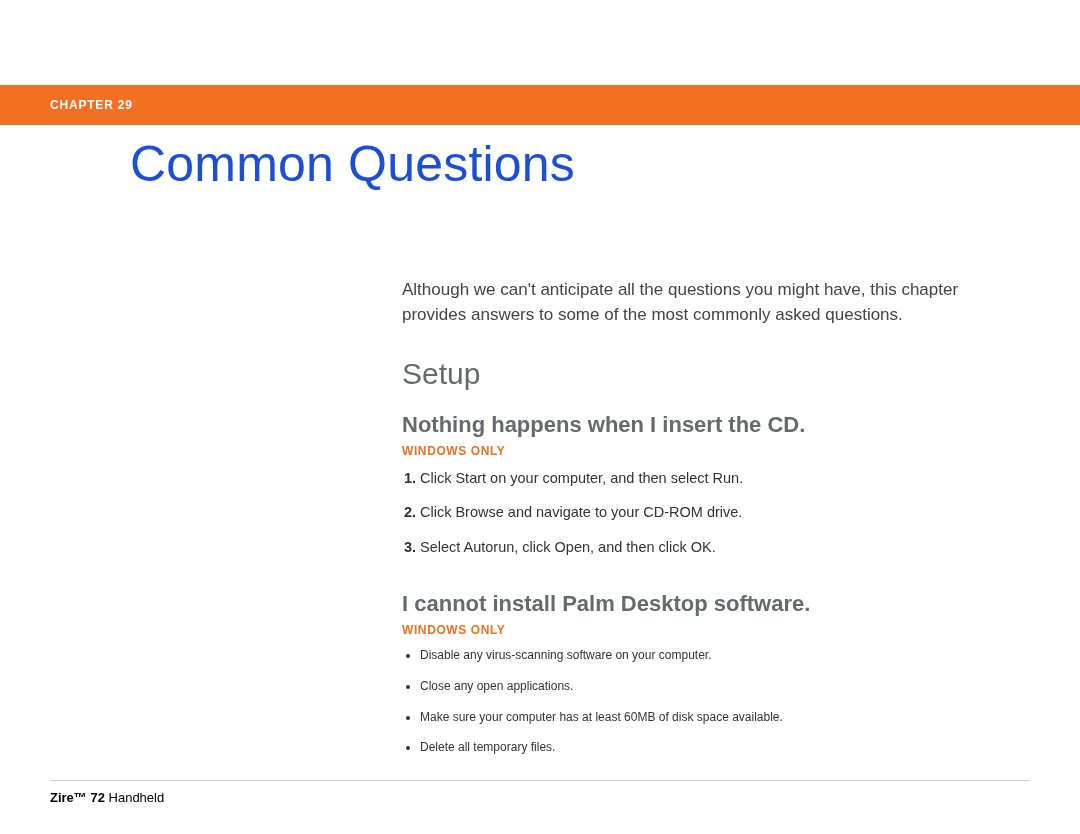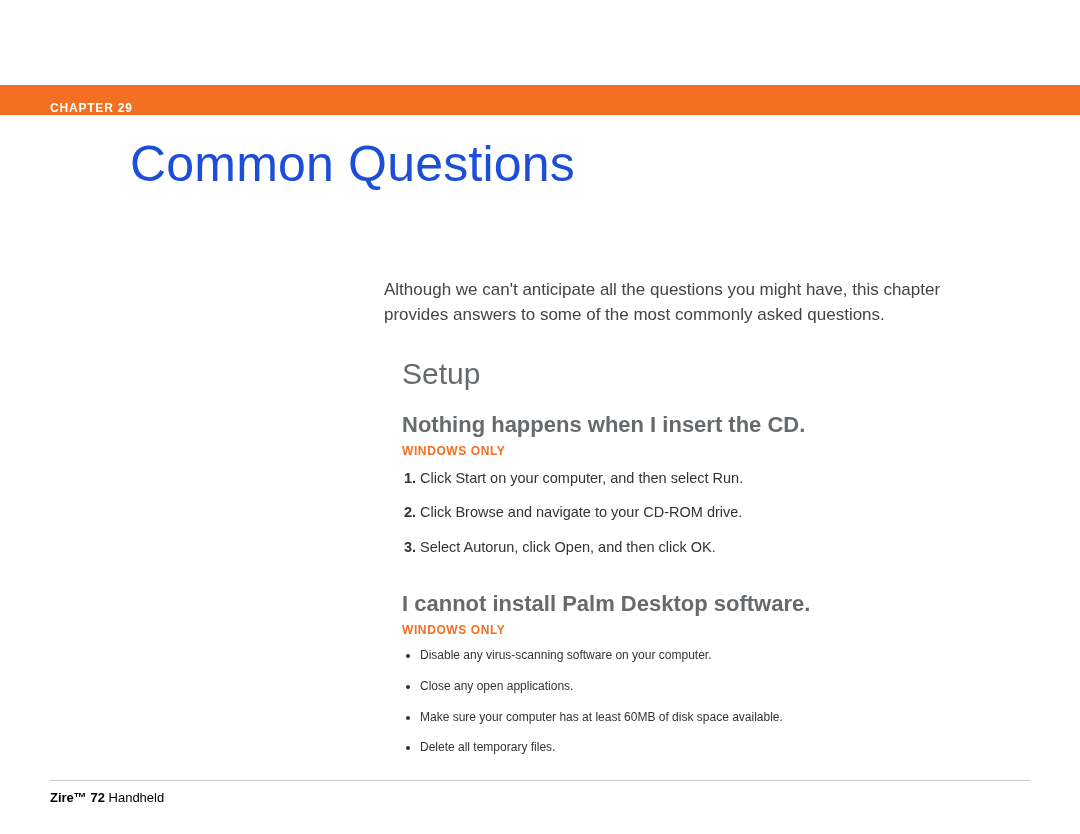--- a/index.html
+++ b/index.html
@@ -11,45 +11,45 @@
     font-family: "Helvetica Neue", Helvetica, Arial, sans-serif;
     color: #333;
     position: relative;
     font-weight: 400;
   }
   .chapter-bar {
     position: absolute;
     left: 0;
     right: 0;
     top: 85px;
-    height: 30px;
+    height: 40px;
     background: #f36f21;
     display: flex;
-    align-items: flex-end;
+    align-items: center;
   }
   .chapter-bar span {
     color: #fff;
     font-weight: 700;
     font-size: 12px;
     letter-spacing: 0.8px;
     margin-left: 50px;
     text-transform: uppercase;
   }
   .page-title {
     position: absolute;
     left: 130px;
     top: 135px;
     font-size: 50px;
     font-weight: 400;
     color: #1d4ed8;
     letter-spacing: 0.2px;
   }
   .intro {
     position: absolute;
-    left: 384px;
+    left: 402px;
     top: 278px;
     width: 570px;
     font-size: 17px;
     line-height: 1.45;
     color: #444;
   }
   .section-title {
     position: absolute;
     left: 402px;
     top: 357px;

